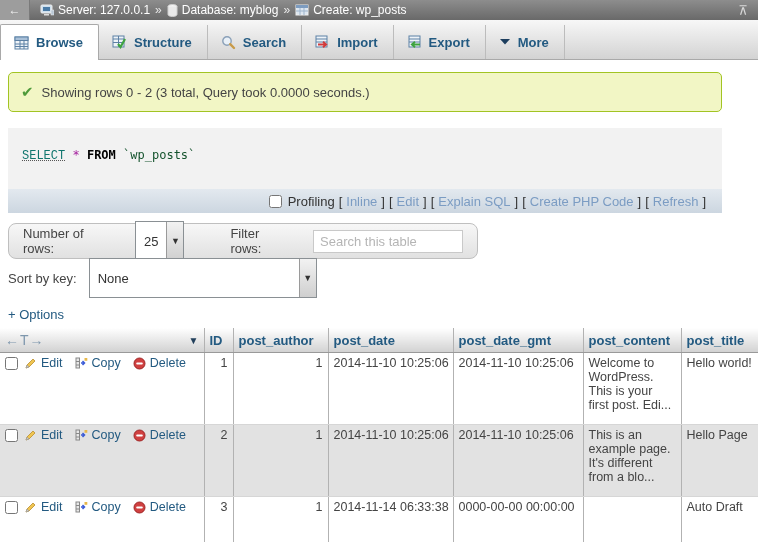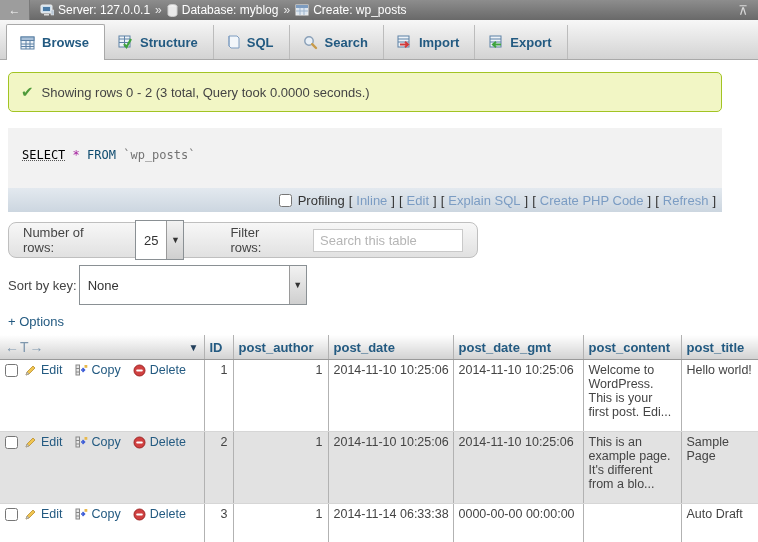--- a/index.html
+++ b/index.html
@@ -9,50 +9,50 @@
   
   .topbar { height:20px; background:linear-gradient(#8d8d8d,#696969); display:flex; align-items:center; color:#fff; font-size:12px; }
   .backbox { width:30px; height:20px; background:#9d9d9d; border-right:1px solid #7a7a7a; display:flex; align-items:center; justify-content:center; color:#f5f5f5; cursor:pointer; }
   .crumbs { display:flex; align-items:center; gap:5px; padding-left:10px; flex:1; }
   .crumb { display:flex; align-items:center; gap:4px; }
   .crumb-sep { color:#e8e8e8; }
   .collapse { padding:0 10px; color:#d9d9d9; font-size:13px; cursor:pointer; }
   .mini-icon { display:inline-block; line-height:0; }
 
   
-  .tabbar { height:40px; background:linear-gradient(#f7f7f7,#d3d3d3); border-bottom:1px solid #a9a9a9; display:flex; align-items:flex-end; padding-left:6px; }
+  .tabbar { height:40px; background:linear-gradient(#f7f7f7,#d3d3d3); border-bottom:1px solid #a9a9a9; display:flex; align-items:flex-end; padding-left:0; }
   .tab { display:flex; align-items:center; gap:7px; padding:9px 15px 9px 13px; font-weight:bold; color:#235a81; border-right:1px solid #bcbcbc; cursor:pointer; height:34px; }
   .tab.active { background:#fff; border:1px solid #a9a9a9; border-bottom:none; height:36px; margin-bottom:-1px; border-radius:2px 2px 0 0; }
   .tab .tabicon { line-height:0; }
 
   
   .message { margin:12px 8px 0 8px; width:714px; background:#f2f6c5; border:1px solid #a2c423; border-radius:5px; padding:10px 12px; display:flex; align-items:center; gap:8px; color:#444; }
   .checkmark { color:#4e9a3a; font-size:15px; font-weight:bold; }
 
   
   .querybox { margin:16px 8px 0 8px; width:714px; }
   .sqlarea { background:#f2f2f2; padding:20px 14px 26px 14px; font-family:"DejaVu Sans Mono","Liberation Mono",monospace; font-size:12px; }
-  .kw-select { color:#000000; text-decoration:underline dotted #555; cursor:pointer; }
+  .kw-select { color:#0f766e; text-decoration:underline dotted #555; cursor:pointer;font-family:Liberation Mono, monospace; }
   .kw-star { color:#a5209e; }
-  .kw-from { color:#0c4a6e; }
-  .kw-table { color:#737373; }
-  .profilingbar { background:linear-gradient(#e3e9ef,#ccd6e0); height:24px; display:flex; align-items:center; justify-content:flex-end; gap:4px; padding-right:6px; font-size:13px; color:#333; }
+  .kw-from { color:#000000;font-weight:bold; }
+  .kw-table { color:#14532d; }
+  .profilingbar { background:linear-gradient(#e3e9ef,#ccd6e0); height:24px; display:flex; align-items:center; justify-content:flex-end; gap:4px; padding-right:16px; font-size:13px; color:#333; }
   .profilingbar a { color:#7b9cc3; text-decoration:none; cursor:pointer; }
   .profilingbar .br { color:#333; }
   .profilingbar input { margin-right:2px; }
 
   
   .rowsbar { margin:10px 0 0 8px; width:470px; height:36px; background:linear-gradient(#f7f7f7,#e1e1e1); border:1px solid #bfbfbf; border-radius:8px; display:flex; align-items:center; padding:2px 14px; gap:24px; }
   .fakeselect { display:inline-flex; align-items:stretch; border:1px solid #8a9094; background:#fff; height:40px; cursor:pointer; }
   .fakeselect .val { padding:2px 8px; color:#333; display:flex; align-items:center; }
   .fakeselect .arrow { width:17px; background:linear-gradient(#f2f2f2,#cfcfcf); border-left:1px solid #9a9a9a; display:flex; align-items:center; justify-content:center; font-size:9px; color:#333; }
   .filterlabel { margin-left:22px; }
   .filterinput { width:150px; height:23px; border:1px solid #c9c9c9; padding:2px 6px; font-size:13px; font-family:inherit; color:#444; }
   .filterinput::placeholder { color:#b5b5b5; }
-  .sortbar { margin:14px 0 0 8px; display:flex; align-items:center; gap:2px; height:26px; }
+  .sortbar { margin:6px 0 0 8px; display:flex; align-items:center; gap:12px; height:26px; }
   .sortselect { width:228px;text-align:right; }
   .sortselect .val { flex:1; }
   .options { display:inline-block; margin:16px 0 0 8px; color:#235a81; text-decoration:none; cursor:pointer; }
 
   
   table.results { margin-top:6px; width:758px; border-collapse:collapse; table-layout:fixed; font-size:12.5px; color:#444; }
   table.results col.c-act{width:204px} table.results col.c-id{width:29px}
   table.results col.c-auth{width:95px} table.results col.c-date{width:125px}
   table.results col.c-gmt{width:130px} table.results col.c-cont{width:98px}
   table.results col.c-title{width:77px}
@@ -129,27 +129,20 @@
     <span class="tabicon"><svg width="15" height="14" viewBox="0 0 15 14">
           <rect x="1" y="1" width="11" height="11" fill="#eef3f8" stroke="#5d81a5"></rect>
           <line x1="1" y1="4" x2="12" y2="4" stroke="#5d81a5"></line>
           <line x1="1" y1="7.5" x2="12" y2="7.5" stroke="#5d81a5"></line>
           <line x1="6.5" y1="1" x2="6.5" y2="12" stroke="#5d81a5"></line>
           <path d="M6 9 l2.5 3 L13 4" fill="none" stroke="#3fa33f" stroke-width="2.2"></path>
         </svg></span>
     <span>Structure</span>
   </div>
   <div class="tab">
-    <span class="tabicon"><svg width="13" height="15" viewBox="0 0 13 15">
-          <path d="M2 1 h8 l2 2 v10 h-8 l-2 -2 z" fill="#f2f6fa" stroke="#7d9cc0"></path>
-          <path d="M2 1 c0 2 0 11 0 10 l2 2" fill="none" stroke="#7d9cc0"></path>
-        </svg></span>
-    <span>SQL</span>
-  </div>
-  <div class="tab">
     <span class="tabicon"><svg width="15" height="15" viewBox="0 0 15 15">
           <circle cx="6" cy="6" r="4.2" fill="#e9f0f7" stroke="#8aa0b8" stroke-width="1.4"></circle>
           <line x1="9.2" y1="9.2" x2="13" y2="13" stroke="#c89b4a" stroke-width="2.4" stroke-linecap="round"></line>
         </svg></span>
     <span>Search</span>
   </div>
   <div class="tab">
     <span class="tabicon"><svg width="15" height="14" viewBox="0 0 15 14">
           <rect x="1" y="1" width="11" height="11" fill="#eef3f8" stroke="#5d81a5"></rect>
           <line x1="1" y1="4" x2="12" y2="4" stroke="#5d81a5"></line>
@@ -159,20 +152,26 @@
     <span>Import</span>
   </div>
   <div class="tab">
     <span class="tabicon"><svg width="15" height="14" viewBox="0 0 15 14">
           <rect x="2" y="1" width="11" height="11" fill="#eef3f8" stroke="#5d81a5"></rect>
           <line x1="2" y1="4" x2="13" y2="4" stroke="#5d81a5"></line>
           <line x1="2" y1="7" x2="13" y2="7" stroke="#5d81a5"></line>
           <path d="M13 9.5 h-8 m3 -2.8 l-3.2 2.8 l3.2 2.8" fill="none" stroke="#3fa33f" stroke-width="1.8"></path>
         </svg></span>
     <span>Export</span>
+  </div>
+  <div class="tab">
+    <span class="tabicon"><svg width="12" height="8" viewBox="0 0 12 8">
+          <path d="M1 1 l5 5.5 L11 1 z" fill="#1d3e5e"></path>
+        </svg></span>
+    <span>More</span>
   </div>
 </div>
 
 
 <div class="message">
   <span class="checkmark">✔</span>
   <span>Showing rows 0 - 2 (3 total, Query took 0.0000 seconds.)</span>
 </div>
 
 
@@ -306,21 +305,21 @@
                 <rect x="3.2" y="5.4" width="6.6" height="2.2" rx="1" fill="#fff"></rect>
               </svg></span>
           <a>Delete</a>
         </div>
       </td>
       <td class="num">2</td>
       <td class="num">1</td>
       <td class="date">2014-11-10 10:25:06</td>
       <td class="date">2014-11-10 10:25:06</td>
       <td>This is an example page. It's different from a blo...</td>
-      <td>Sample Page</td>
+      <td>Hello Page</td>
     </tr>
     <tr class="odd">
       <td>
         <div class="actcell">
           <input type="checkbox" style="">
           <span class="aicon"><svg width="13" height="13" viewBox="0 0 13 13">
                 <path d="M2 11 l1 -3 l6 -6 l2 2 l-6 6 z" fill="#f0c551" stroke="#b98e2f" stroke-width="0.8"></path>
                 <path d="M2 11 l1 -3 l2 2 z" fill="#c9c9c9" stroke="#999" stroke-width="0.6"></path>
               </svg></span>
           <a>Edit</a>

